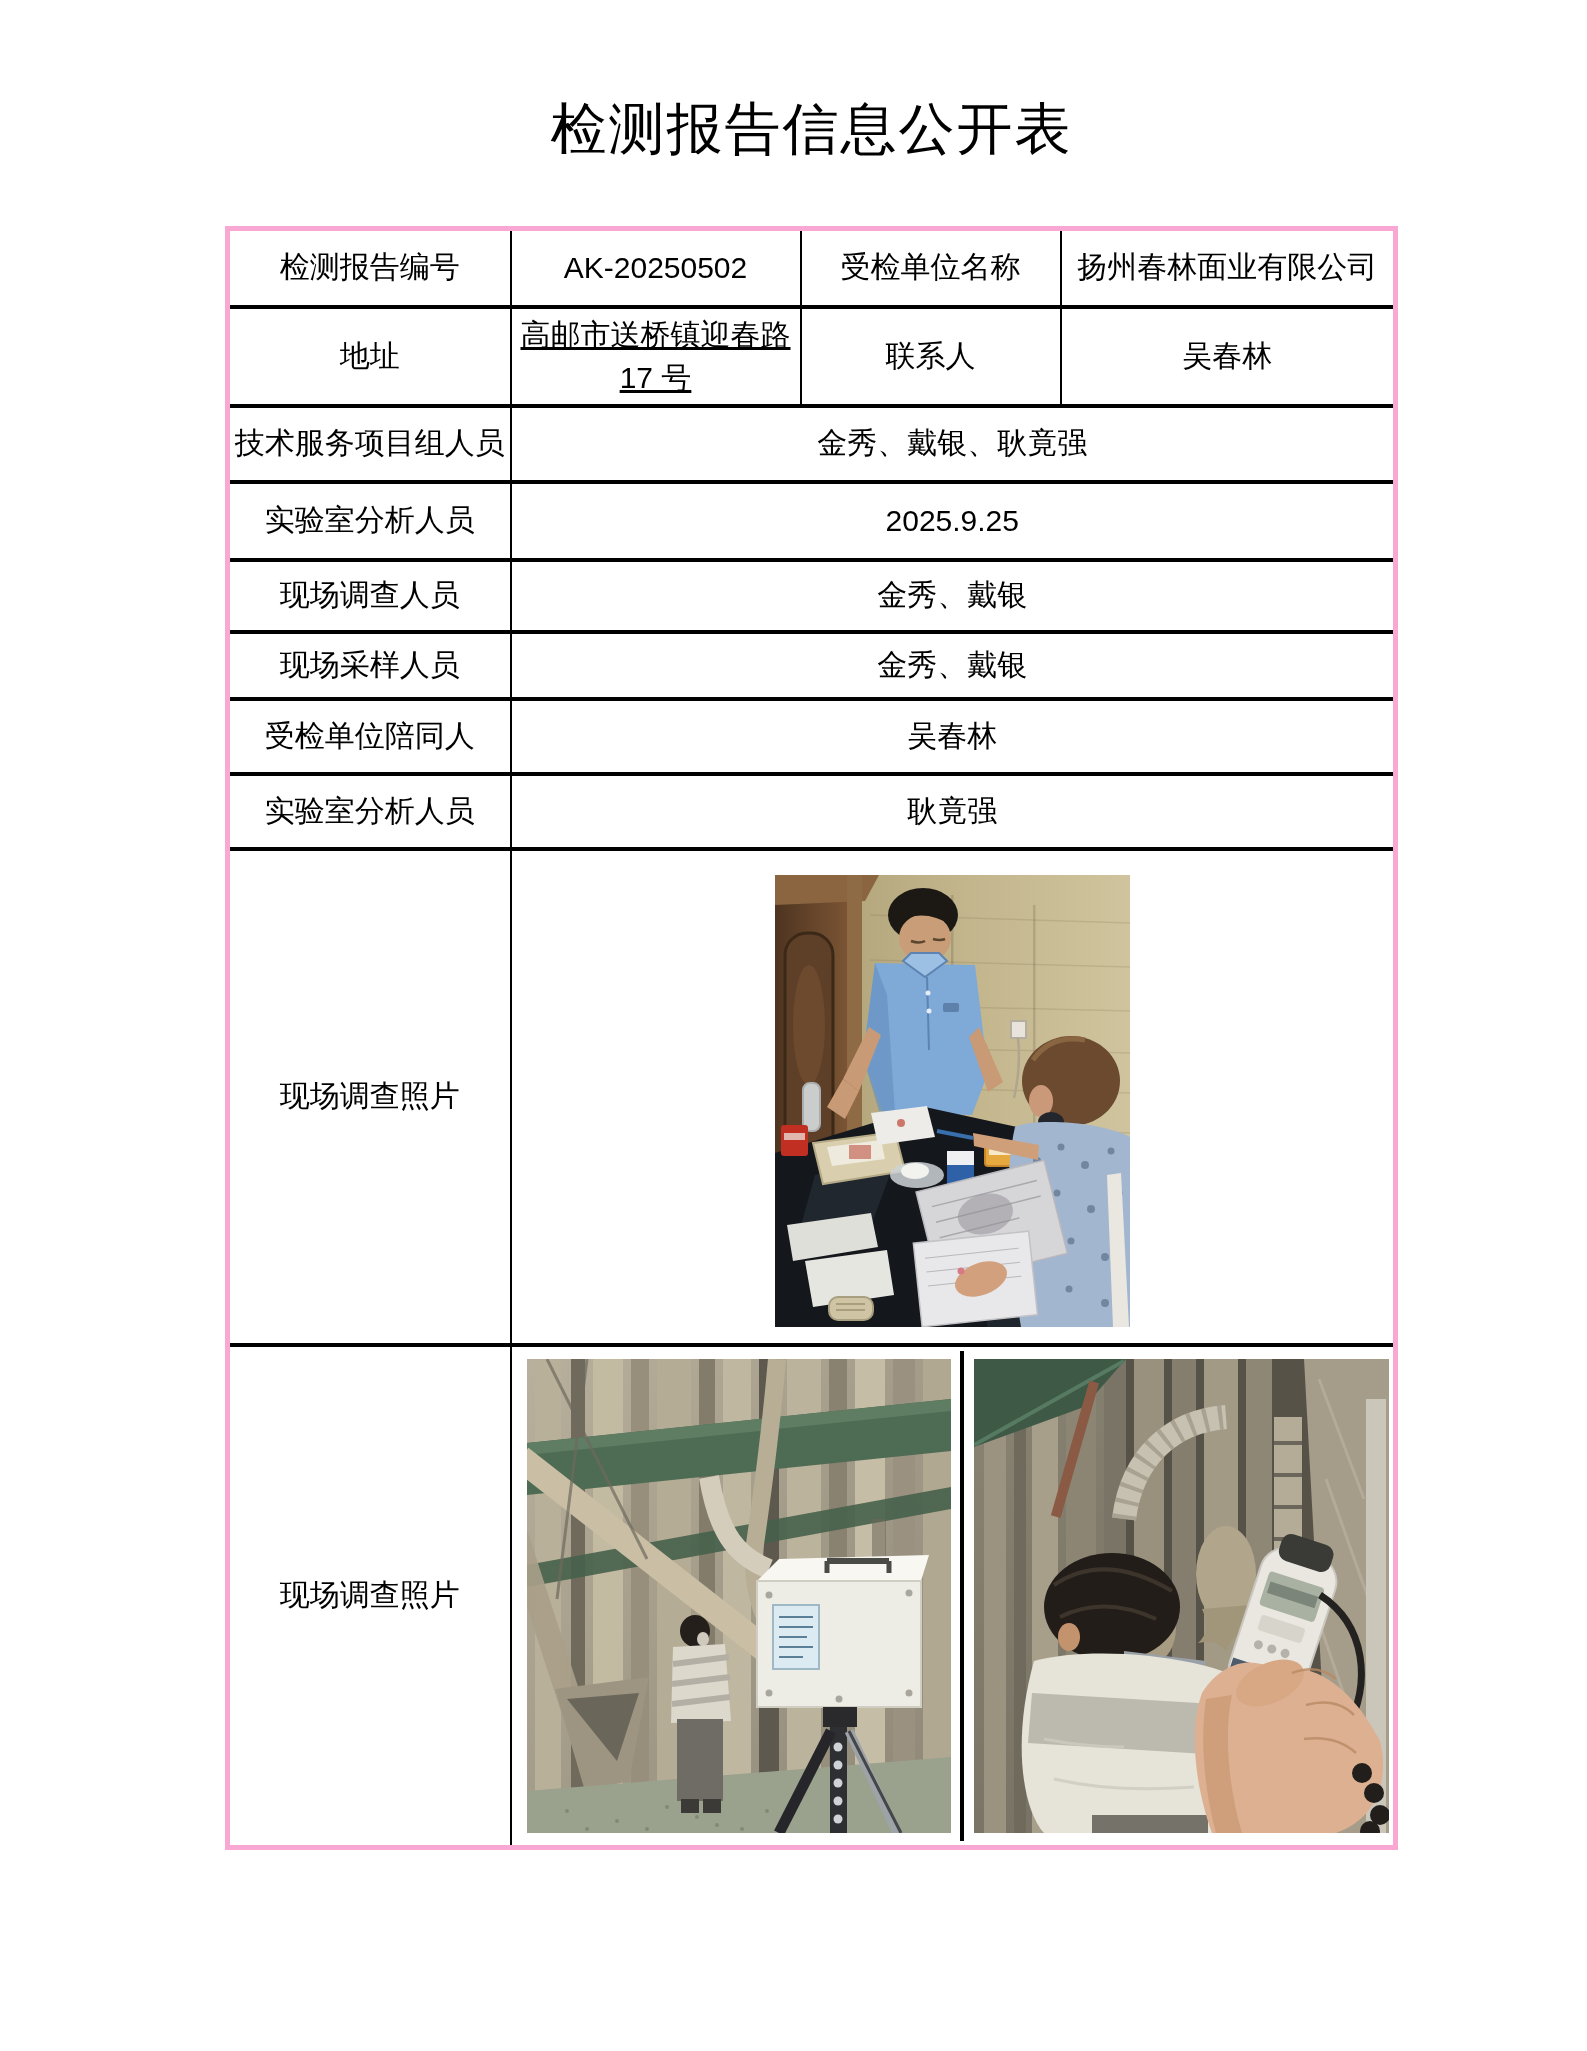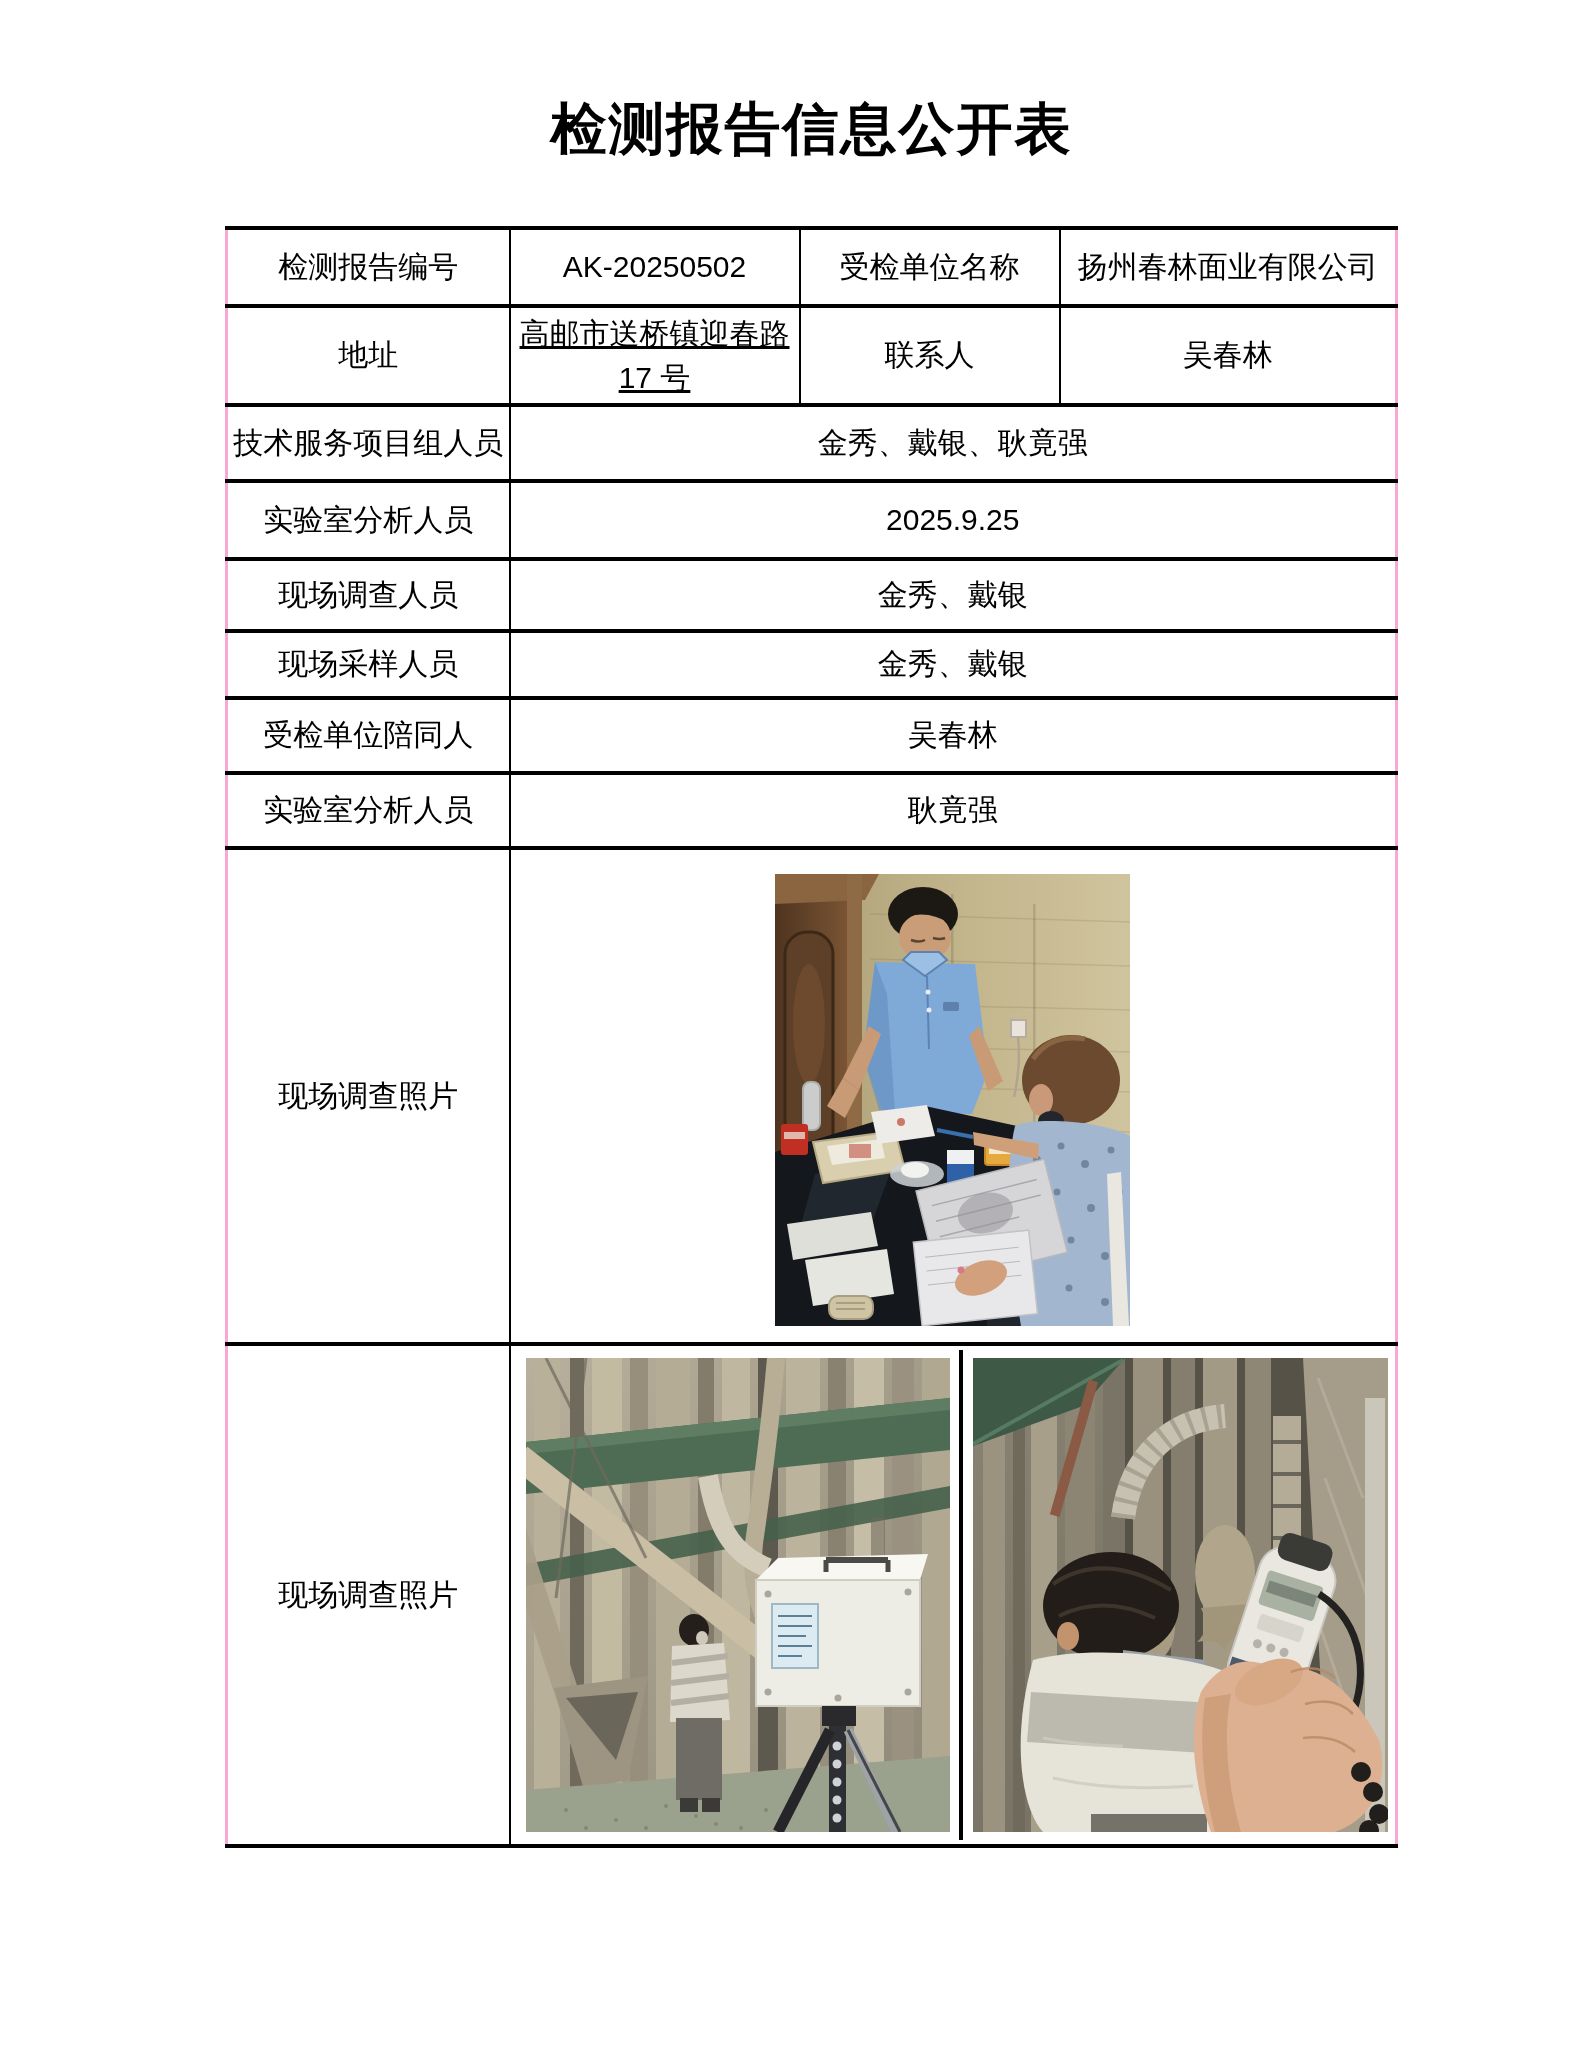--- a/index.html
+++ b/index.html
@@ -1,23 +1,23 @@
 <!DOCTYPE html>
 <html><head>
 <meta charset="utf-8">
 <style>
   html,body{margin:0;padding:0;background:#ffffff;}
   .page{position:relative;width:1587px;height:2051px;background:#ffffff;overflow:hidden;
         font-family:"Liberation Sans","DejaVu Sans",sans-serif;color:#000;}
   .doc-title{position:absolute;left:225px;top:92px;width:1173px;text-align:center;
-             font-size:56px;font-weight:700;letter-spacing:2px;
+             font-size:56px;font-weight:400;letter-spacing:2px;
              font-family:"Liberation Serif","DejaVu Serif",serif;}
   table.report{position:absolute;left:225px;top:226px;width:1173px;
                border-collapse:collapse;table-layout:fixed;
-               border:3px solid #f9a8d4;}
+               border:5px solid #f9a8d4;}
   table.report td{border:2px solid #000;border-top-width:4px;border-bottom-width:4px;
                   font-size:30px;text-align:center;vertical-align:middle;
                   padding:4px 2px;overflow:hidden;}
   td.addr{ text-align:left;padding:6px 8px 6px 14px;line-height:1.45;text-decoration:underline;}
   td.photocell{padding:0;}
   .photo1wrap{width:100%;height:484px;display:flex;justify-content:center;align-items:flex-start;padding-top:20px;box-sizing:border-box;}
   .split{display:flex;height:490px;}
   .pane-left{width:450px;border-right:4px solid #000;box-sizing:border-box;
              padding:8px 0 0 13px;}
   .pane-right{flex:1;padding:8px 0 0 10px;}

